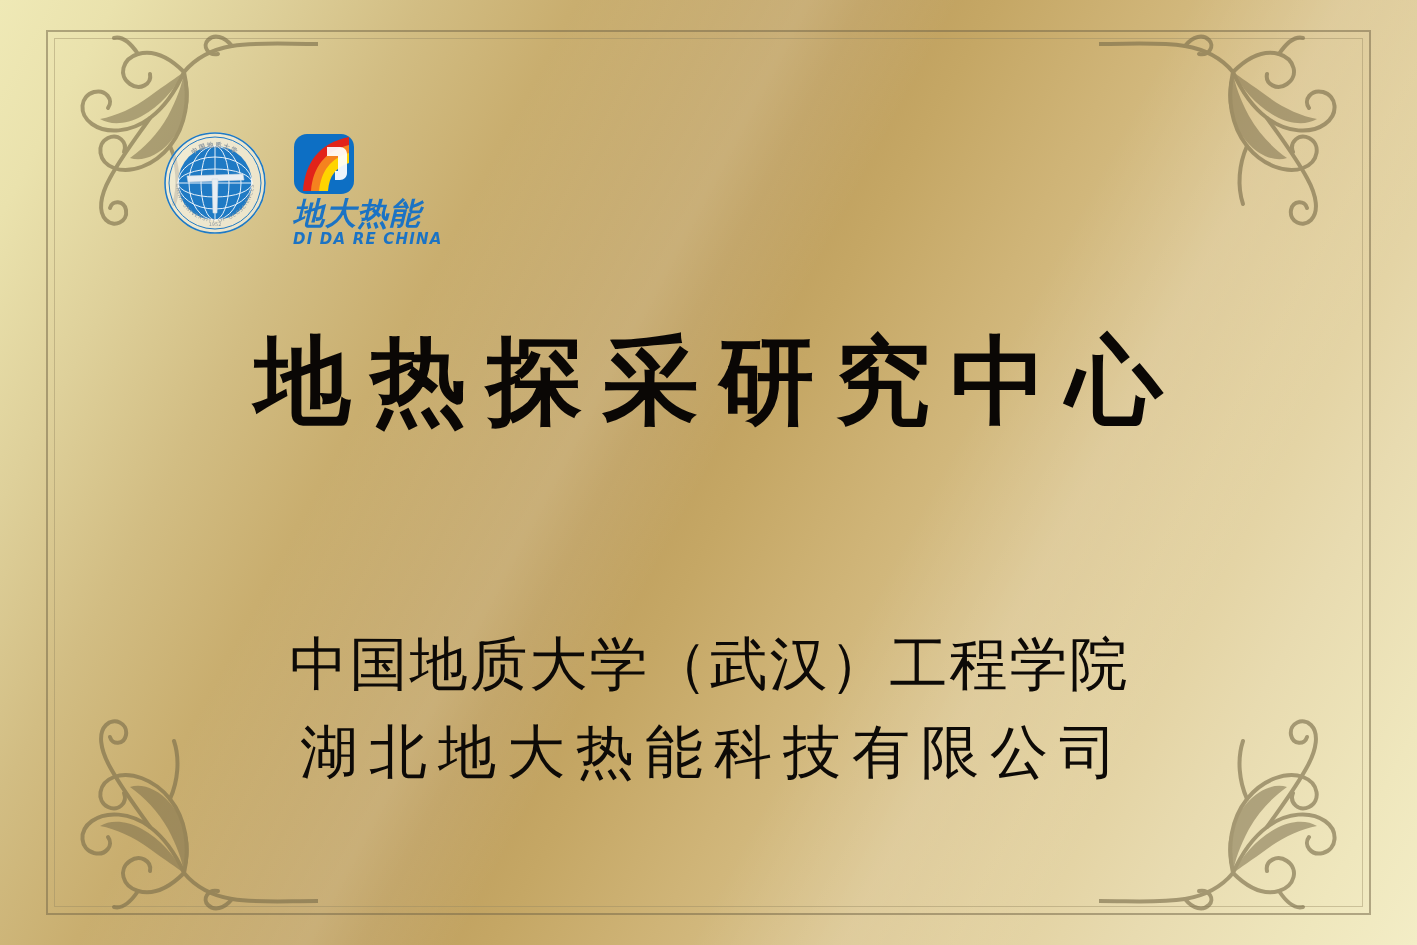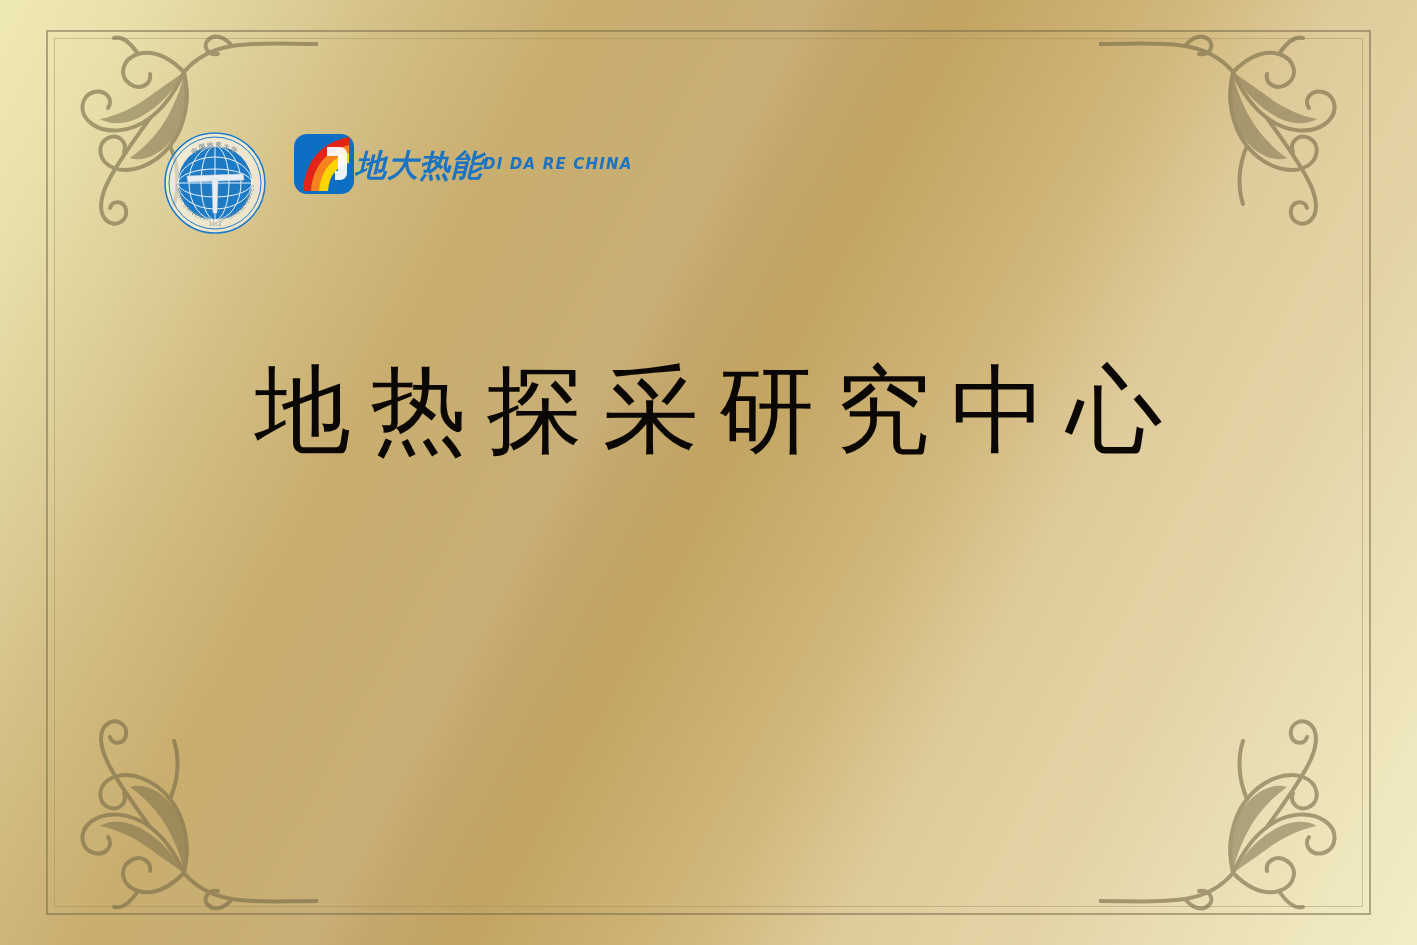--- a/index.html
+++ b/index.html
@@ -91,22 +91,21 @@
     top: 131px;
     display: flex;
     align-items: flex-start;
     gap: 26px;
   }
   .seal-logo { width: 104px; height: 104px; }
   .seal-logo svg { display: block; }
 
   .brand-logo {
     display: flex;
-    flex-direction: row;
-    align-items: center;
+    flex-direction: column;
     margin-top: 2px;
   }
   .brand-mark { width: 62px; height: 62px; }
   .brand-mark svg { display: block; }
   .brand-cn {
     font-family: "DejaVu Sans", "Liberation Sans", sans-serif;
     font-size: 31px;
     font-weight: bold;
     font-style: italic;
     color: #1b73c4;
@@ -129,27 +128,26 @@
 
   
   .title {
     position: absolute;
     left: 0;
     right: 0;
     top: 328px;
     text-align: center;
     font-family: "DejaVu Sans", "Liberation Sans", sans-serif;
     font-size: 96px;
-    font-weight: normal;
+    font-weight: bold;
     color: #0a0705;
     letter-spacing: 20px;
     text-indent: 20px;
     line-height: 1.12;
     white-space: nowrap;
-    margin-top: 29px;
   }
 
   
   .subtitle {
     position: absolute;
     left: 0;
     right: 0;
     top: 620px;
     text-align: center;
   }
@@ -294,14 +292,18 @@
         </svg>
       </div>
       <div class="brand-cn">地大热能</div>
       <div class="brand-en">DI DA RE CHINA</div>
     </div>
 
   </div>
 
   <div class="title">地热探采研究中心</div>
 
+  <div class="subtitle">
+    <div class="sub-line sub-line-1">中国地质大学（武汉）工程学院</div>
+    <div class="sub-line sub-line-2">湖北地大热能科技有限公司</div>
+  </div>
 
 </div>
 
 </body></html>

